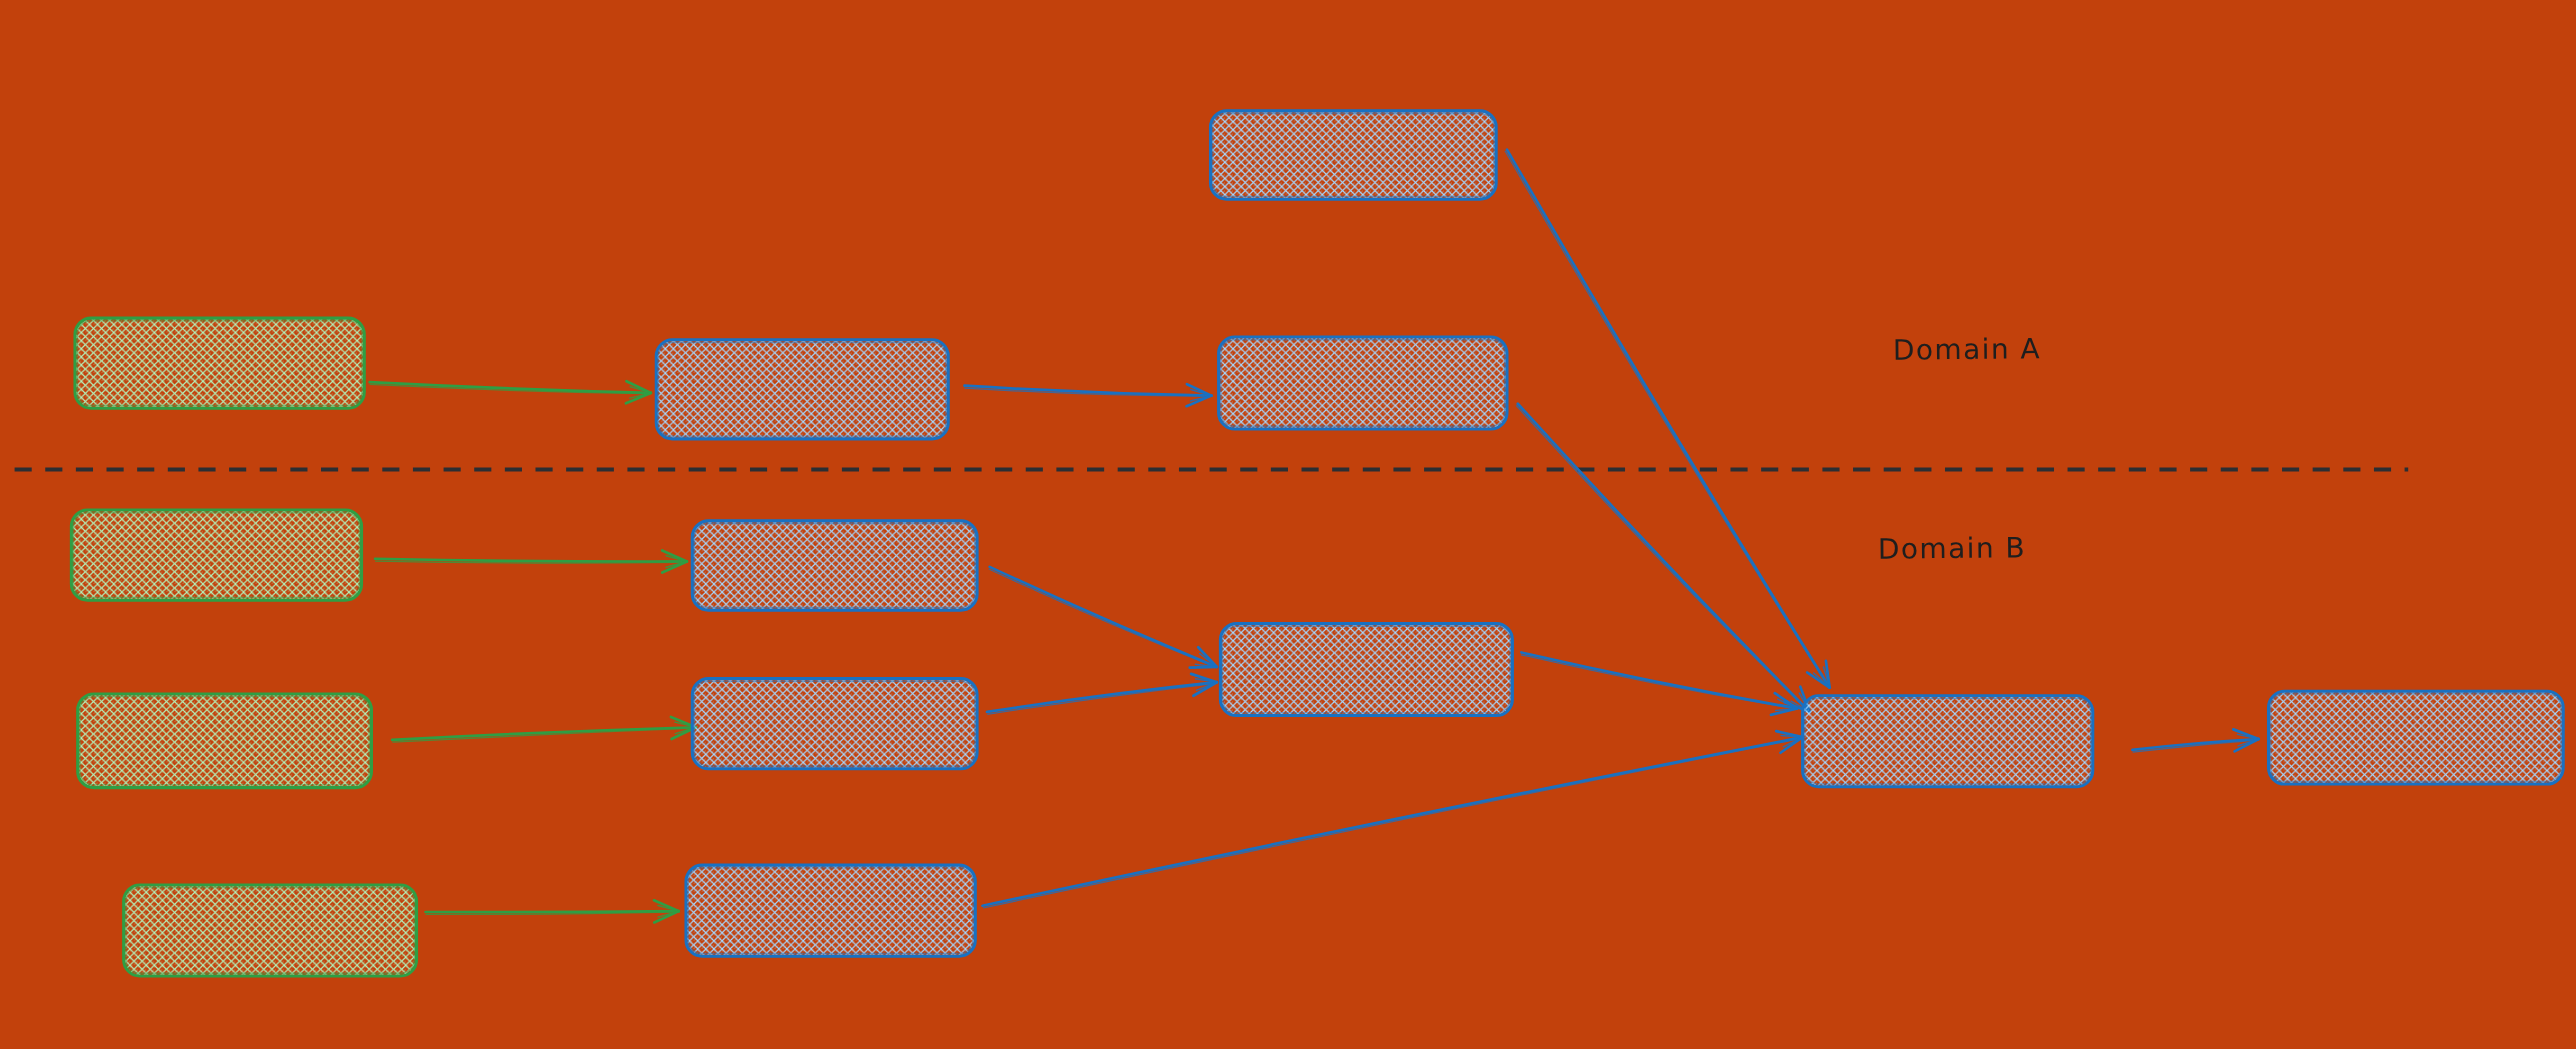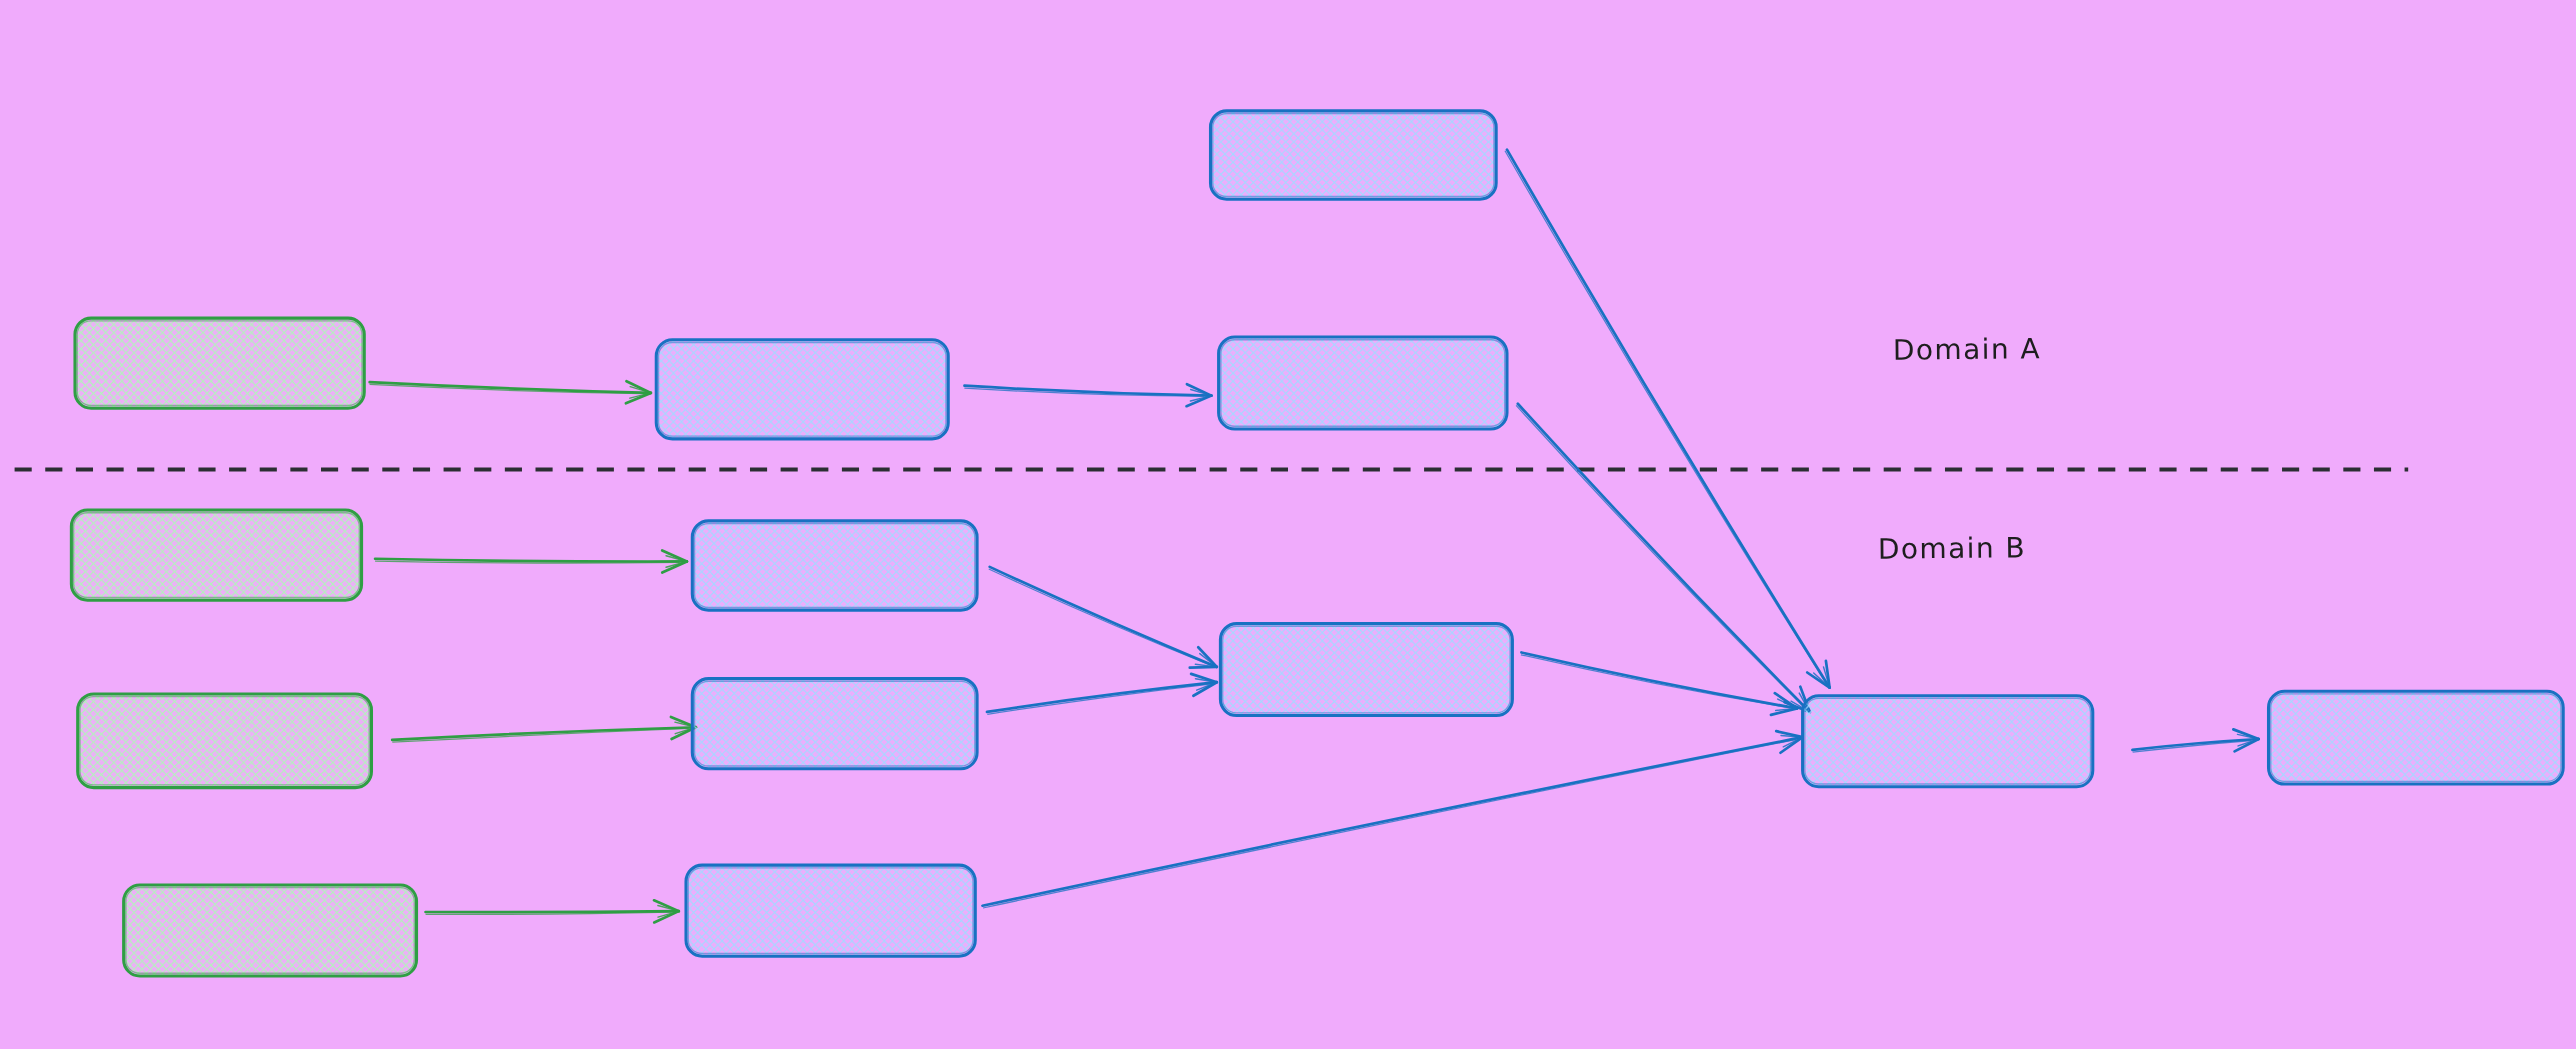--- a/index.html
+++ b/index.html
@@ -1,20 +1,20 @@
 <!DOCTYPE html>
 <html style="font-size:14.4px"><head>
 <meta charset="utf-8">
 <style>
   html, body { margin: 0; padding: 0; background: #ffffff; }
   .stage {
     position: relative;
     width: 2576px;
     height: 1049px;
-    background: #f0abfc;
+    background: #c2410c;
     overflow: hidden;
     font-family: "DejaVu Sans", sans-serif;
   }
   .stage svg { position: absolute; left: 0; top: 0; }
   .domain-label {
     position: absolute;
     color: #1e1e1e;
     font-size: 28px;
     letter-spacing: 1.4px;
     white-space: nowrap;

